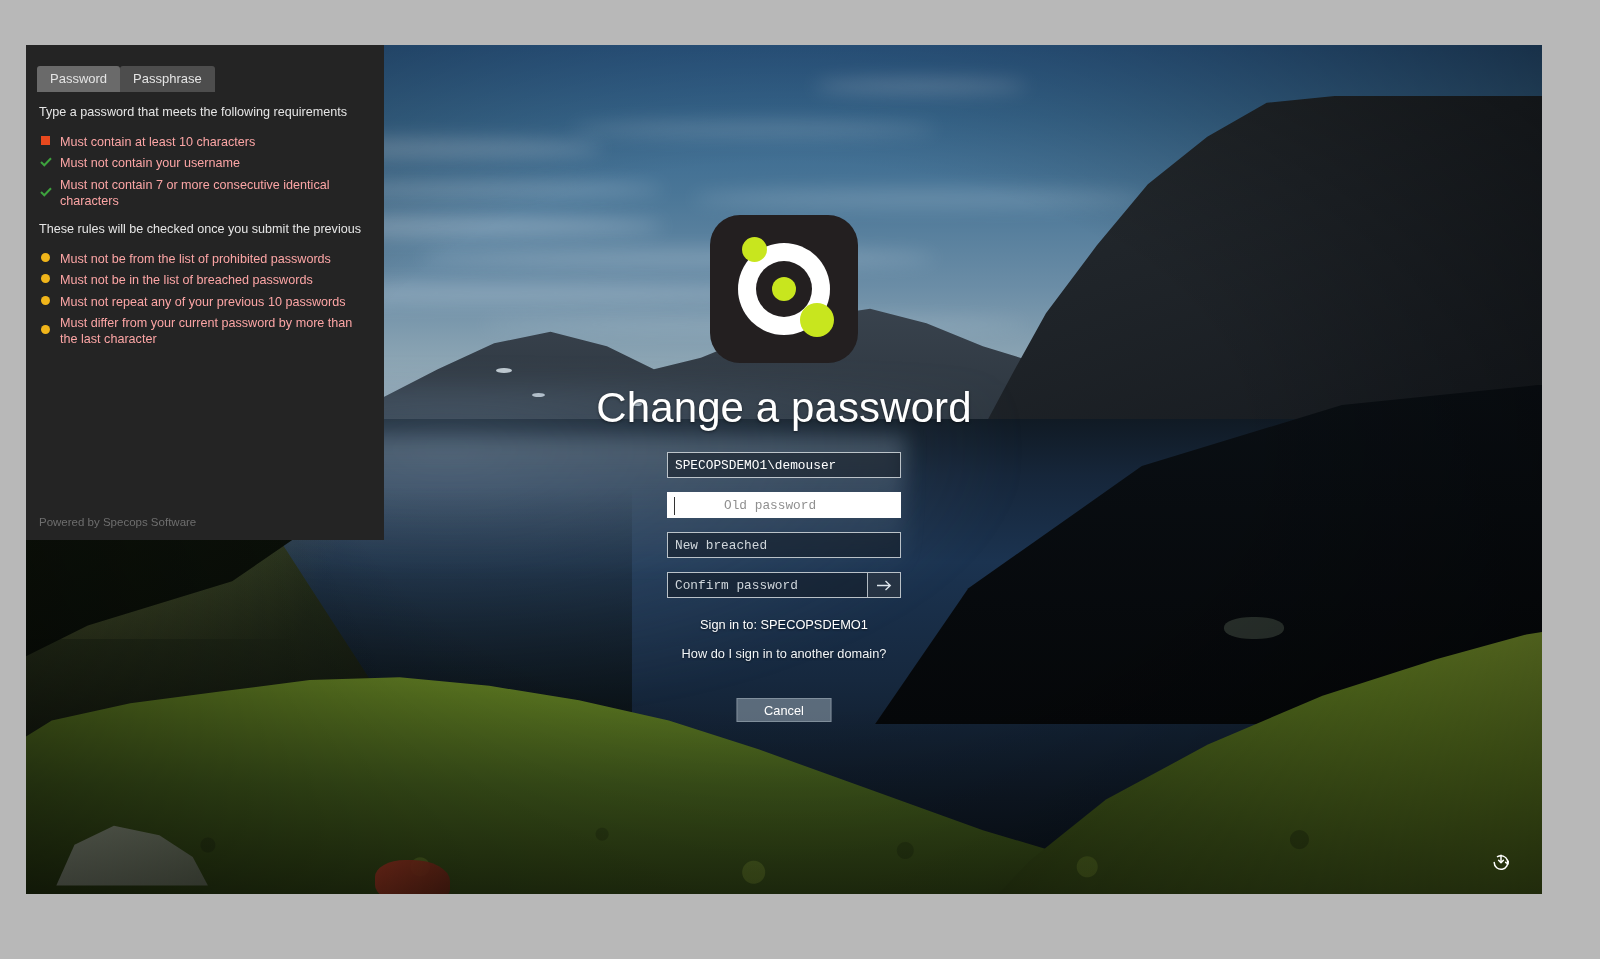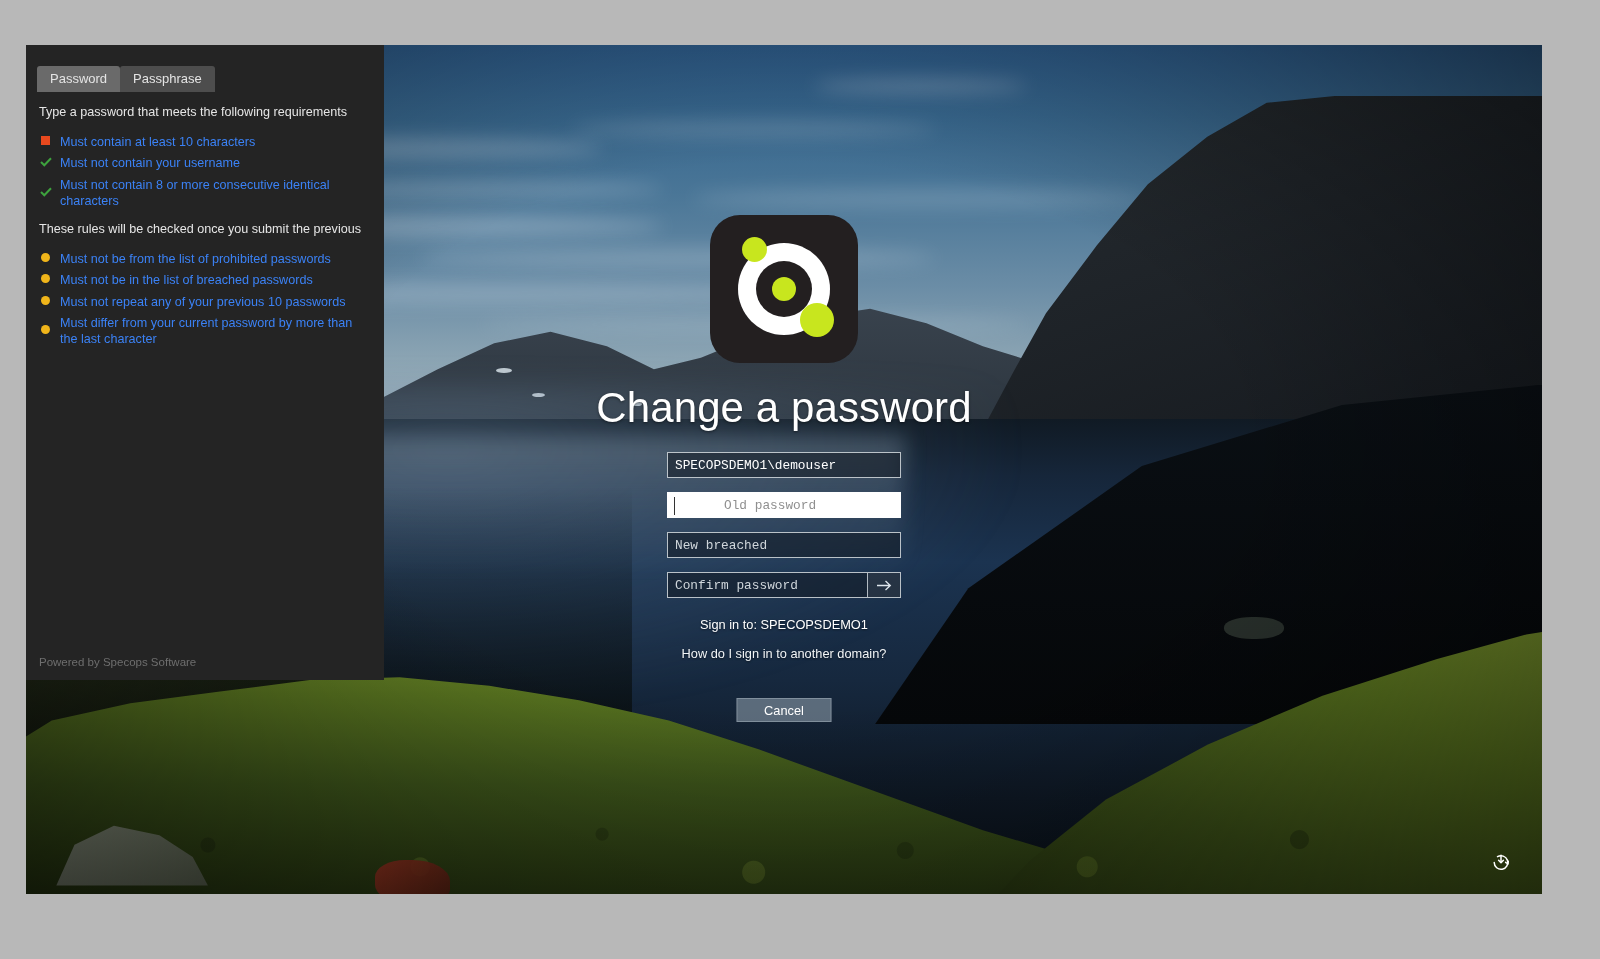--- a/index.html
+++ b/index.html
@@ -186,21 +186,21 @@
   .vignette {
     position:absolute; inset:0;
     background: radial-gradient(ellipse at 50% 46%, rgba(0,0,0,0) 42%, rgba(0,0,0,.55) 100%);
     pointer-events:none;
   }
 
   
   #req-panel {
     position: absolute;
     left: 0; top: 0;
-    width: 358px; height: 635px;
+    width: 358px; height: 495px;
     background: #242424;
     color: #e9e9e9;
     z-index: 40;
     font-size: 12.5px;
   }
   #tabs { position:absolute; left:11px; top:21px; display:flex; }
   .tab {
     padding: 6px 13px 7px;
     font-size: 13px;
     line-height: 1;
@@ -220,21 +220,21 @@
     position:absolute; left:13px; top:177px; width: 336px;
     font-size:12.6px; color:#e6e6e6;
   }
   #rules-b { position:absolute; left:13px; top:206px; width: 336px; }
 
   .rule {
     display:flex; align-items:flex-start;
     margin-bottom: 5px;
     line-height: 1.3;
   }
-  .rule .rtext { font-size: 12.6px; color:#3b82f6; padding-left:8px; width: 310px;}
+  .rule .rtext { font-size: 12.6px; color:#fca5a5; padding-left:8px; width: 310px;}
   .mark { width:13px; flex:0 0 13px; display:flex; align-items:center; justify-content:center;
           margin-top:2px;}
   .mark.fail  { }
   .mark.fail i { display:block; width:9px; height:9px; background:#e8491e; }
   .mark.pass svg { display:block; }
   .mark.pend i { display:block; width:9px; height:9px; border-radius:50%; background:#f0b51a; }
   .rule.two .mark { margin-top: 10px; }
 
   #powered {
     position:absolute; left:13px; bottom:12px;
@@ -459,21 +459,21 @@
               </svg>
           </span>
           <span class="rtext">Must not contain your username</span>
         </div>
         <div class="rule two">
           <span class="mark pass">
             <svg width="12" height="10" viewBox="0 0 12 10">
                 <path d="M1 5 L4.3 8.3 L11 1.3" fill="none" stroke="#3ea33e" stroke-width="2"></path>
               </svg>
           </span>
-          <span class="rtext">Must not contain 8 or more consecutive identical characters</span>
+          <span class="rtext">Must not contain 7 or more consecutive identical characters</span>
         </div>
       </div>
 
       <div id="note">These rules will be checked once you submit the previous</div>
 
       <div id="rules-b">
         <div class="rule">
           <span class="mark pend">
               <i></i>
             </span>

